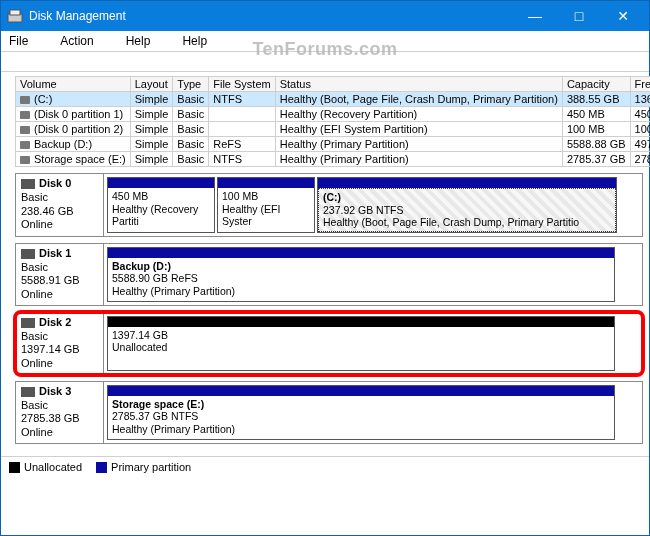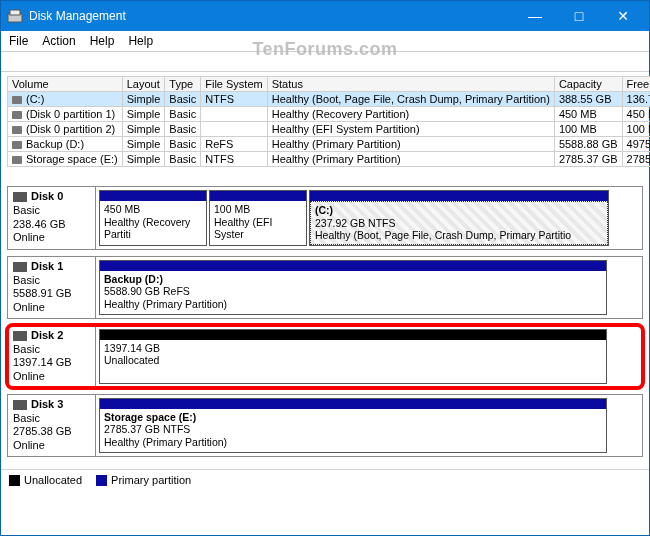--- a/index.html
+++ b/index.html
@@ -2,31 +2,31 @@
 <html><head>
 <meta charset="utf-8">
 <style>
   * { box-sizing: border-box; }
   body { margin:0; font-family: "Segoe UI", Tahoma, sans-serif; font-size:11px; background:#fff; color:#000; }
   .window { width:650px; height:536px; border:1px solid #0a63b0; background:#fff; position:relative; }
   .titlebar { background:#0a7cdb; color:#fff; height:30px; display:flex; align-items:center; padding:0 4px 0 6px; }
   .titlebar .icon { width:16px; height:16px; margin-right:6px; display:flex; align-items:center; justify-content:center; }
   .titlebar .title { flex:1; font-size:12px; }
   .titlebar .ctrl { width:44px; height:30px; display:flex; align-items:center; justify-content:center; font-size:14px; color:#fff; }
-  .menubar { display:flex; gap:14px; padding:3px 8px; border-bottom:1px solid #d0d0d0; font-size:12px; }
+  .menubar { display:flex; gap:32px; padding:3px 8px; border-bottom:1px solid #d0d0d0; font-size:12px; }
   .menubar span { cursor:default; }
   .toolbar { height:20px; border-bottom:1px solid #d0d0d0; display:flex; align-items:center; padding:0 6px; color:#888; }
   .watermark { position:absolute; top:38px; left:0; right:0; text-align:center; font-size:18px; font-weight:bold; color:rgba(120,120,120,0.45); pointer-events:none; letter-spacing:0.5px; text-shadow:0 1px 0 rgba(255,255,255,.6); }
-  .content { padding:4px 6px 6px 6px; }
+  .content { padding:4px 6px 6px 14px; }
   table.vlist { width:100%; border-collapse:collapse; font-size:11px; }
   table.vlist th, table.vlist td { border:1px solid #cfcfcf; padding:1px 4px; text-align:left; white-space:nowrap; overflow:hidden; }
   table.vlist th { background:#f5f5f5; font-weight:normal; }
   table.vlist tr.sel td { background:#cce8ff; }
   .vicon { display:inline-block; width:10px; height:8px; background:#777; margin-right:4px; border-radius:1px; vertical-align:middle;}
-  .disks { margin-top:19px; }
+  .disks { margin-top:6px; }
   .diskrow { display:flex; border:1px solid #8a8a8a; margin-bottom:6px; background:#fff; }
   .diskhead { width:88px; border-right:1px solid #8a8a8a; padding:3px 5px; font-size:11px; line-height:1.25; }
   .diskhead .dicon { display:inline-block; width:14px; height:10px; background:#555; margin-right:4px; vertical-align:middle;}
   .diskbody { flex:1; padding:2px; display:flex; gap:0; }
   .part { border:1px solid #555; margin:1px; display:flex; flex-direction:column; }
   .part .stripe { height:10px; }
   .part .plabel { padding:2px 4px; font-size:10.5px; line-height:1.2; flex:1; }
   .stripe.primary { background:#0a0aa0; }
   .stripe.unalloc { background:#000; }
   .part.sel .plabel { background:repeating-linear-gradient(45deg,#e8e8e8 0 4px,#f7f7f7 4px 8px); border:1px dotted #333; }

